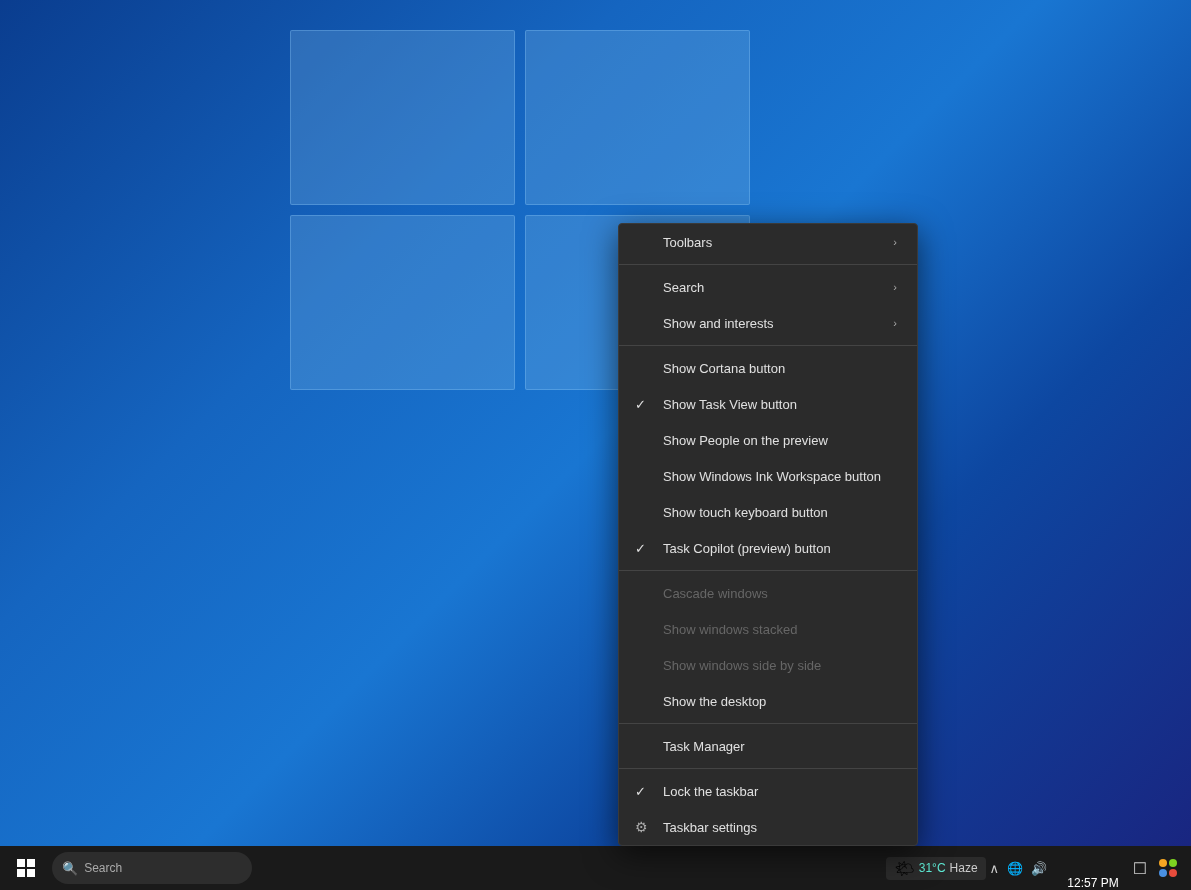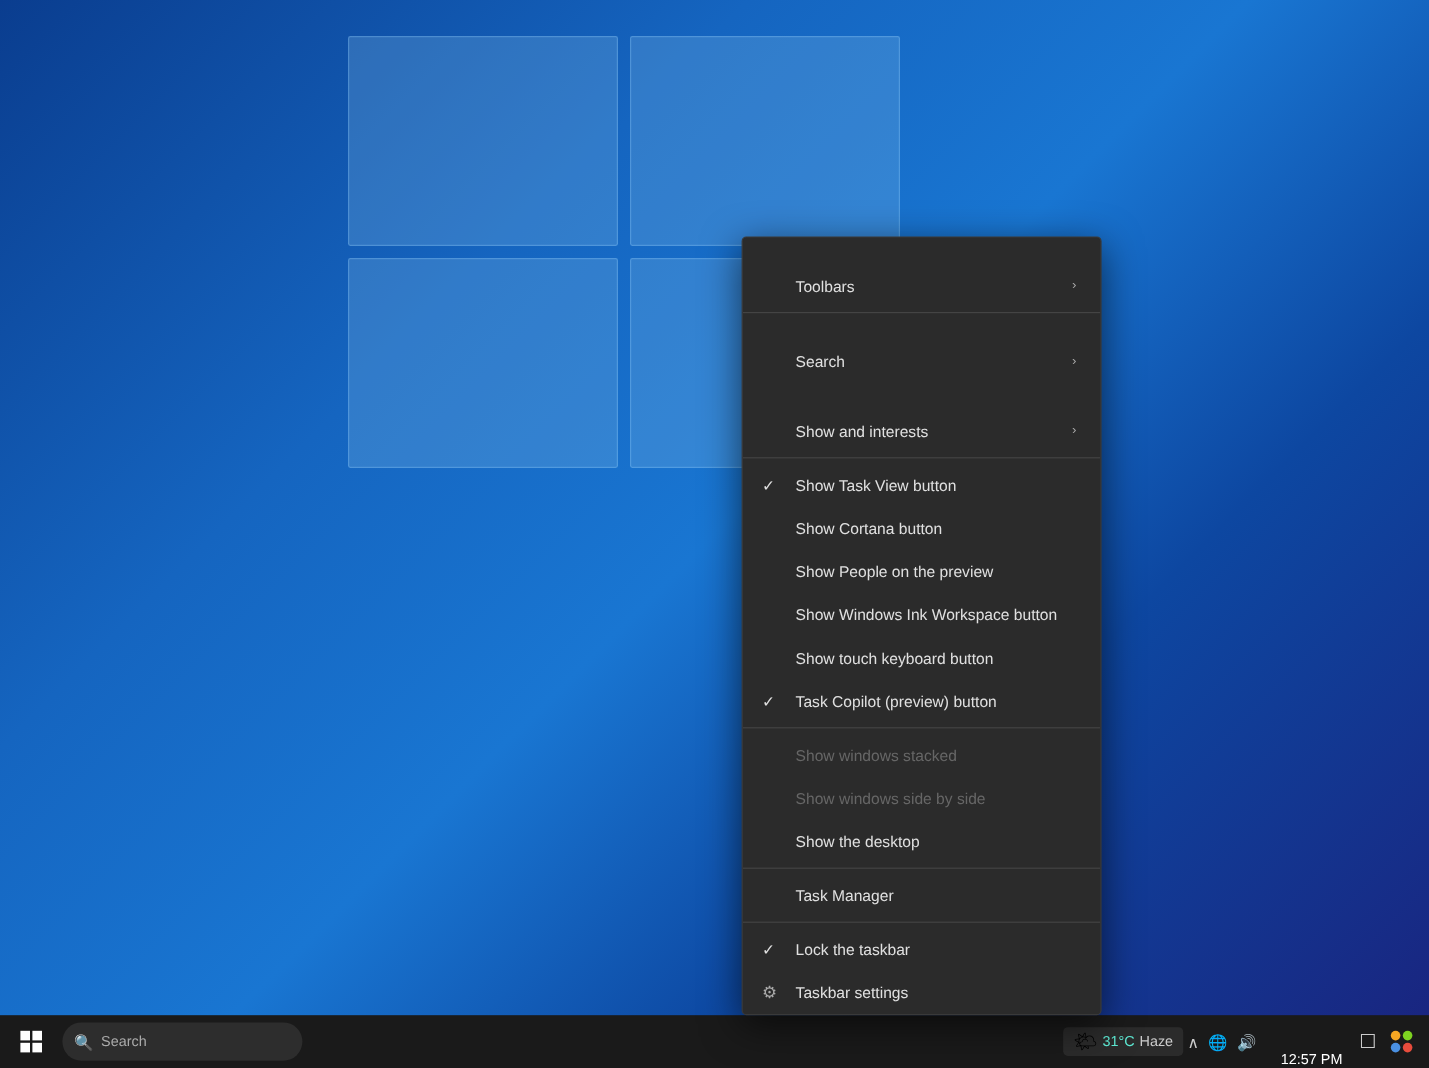--- a/index.html
+++ b/index.html
@@ -203,21 +203,20 @@
       padding: 9px 20px 9px 44px;
       cursor: pointer;
       color: #e0e0e0;
       font-size: 13px;
       position: relative;
       min-height: 36px;
     }
 
     .menu-item.has-submenu {
       justify-content: flex-start;
-      margin-top: 22px;
     }
 
     .menu-item.checked::before {
       content: '✓';
       position: absolute;
       left: 16px;
       color: #e0e0e0;
       font-size: 13px;
     }
 
@@ -281,46 +280,49 @@
     <span class="menu-item-submenu-arrow">›</span>
   </div>
 
   <div class="menu-item has-submenu">
     <span class="menu-item-text">Show and interests</span>
     <span class="menu-item-submenu-arrow">›</span>
   </div>
 
   <div class="menu-divider"></div>
 
+  <div class="menu-item">
+    <span class="menu-item-text">Show Cortana button</span>
+  </div>
+
   <div class="menu-item checked">
     <span class="menu-item-text">Show Task View button</span>
   </div>
 
   <div class="menu-item">
-    <span class="menu-item-text">Show Cortana button</span>
-  </div>
-
-  <div class="menu-item">
     <span class="menu-item-text">Show People on the preview</span>
   </div>
 
   <div class="menu-item">
     <span class="menu-item-text">Show Windows Ink Workspace button</span>
   </div>
 
   <div class="menu-item">
     <span class="menu-item-text">Show touch keyboard button</span>
   </div>
 
   <div class="menu-item checked">
     <span class="menu-item-text">Task Copilot (preview) button</span>
   </div>
 
   <div class="menu-divider"></div>
 
+  <div class="menu-item disabled">
+    <span class="menu-item-text">Cascade windows</span>
+  </div>
 
   <div class="menu-item disabled">
     <span class="menu-item-text">Show windows stacked</span>
   </div>
 
   <div class="menu-item disabled">
     <span class="menu-item-text">Show windows side by side</span>
   </div>
 
   <div class="menu-item">

